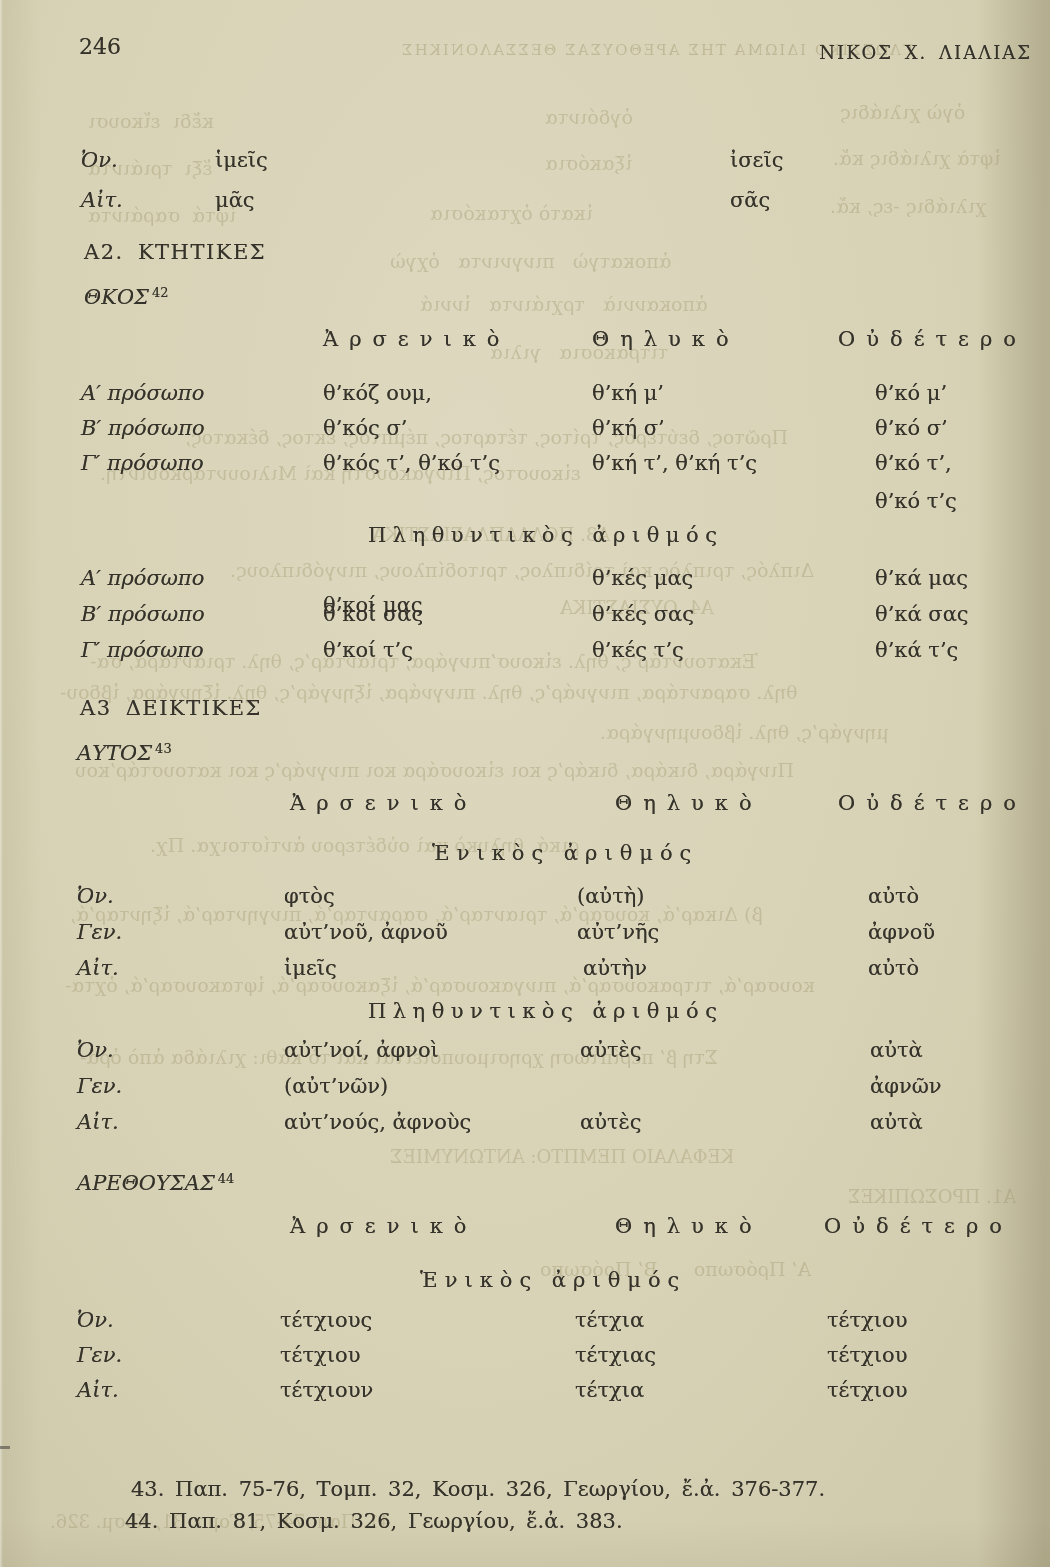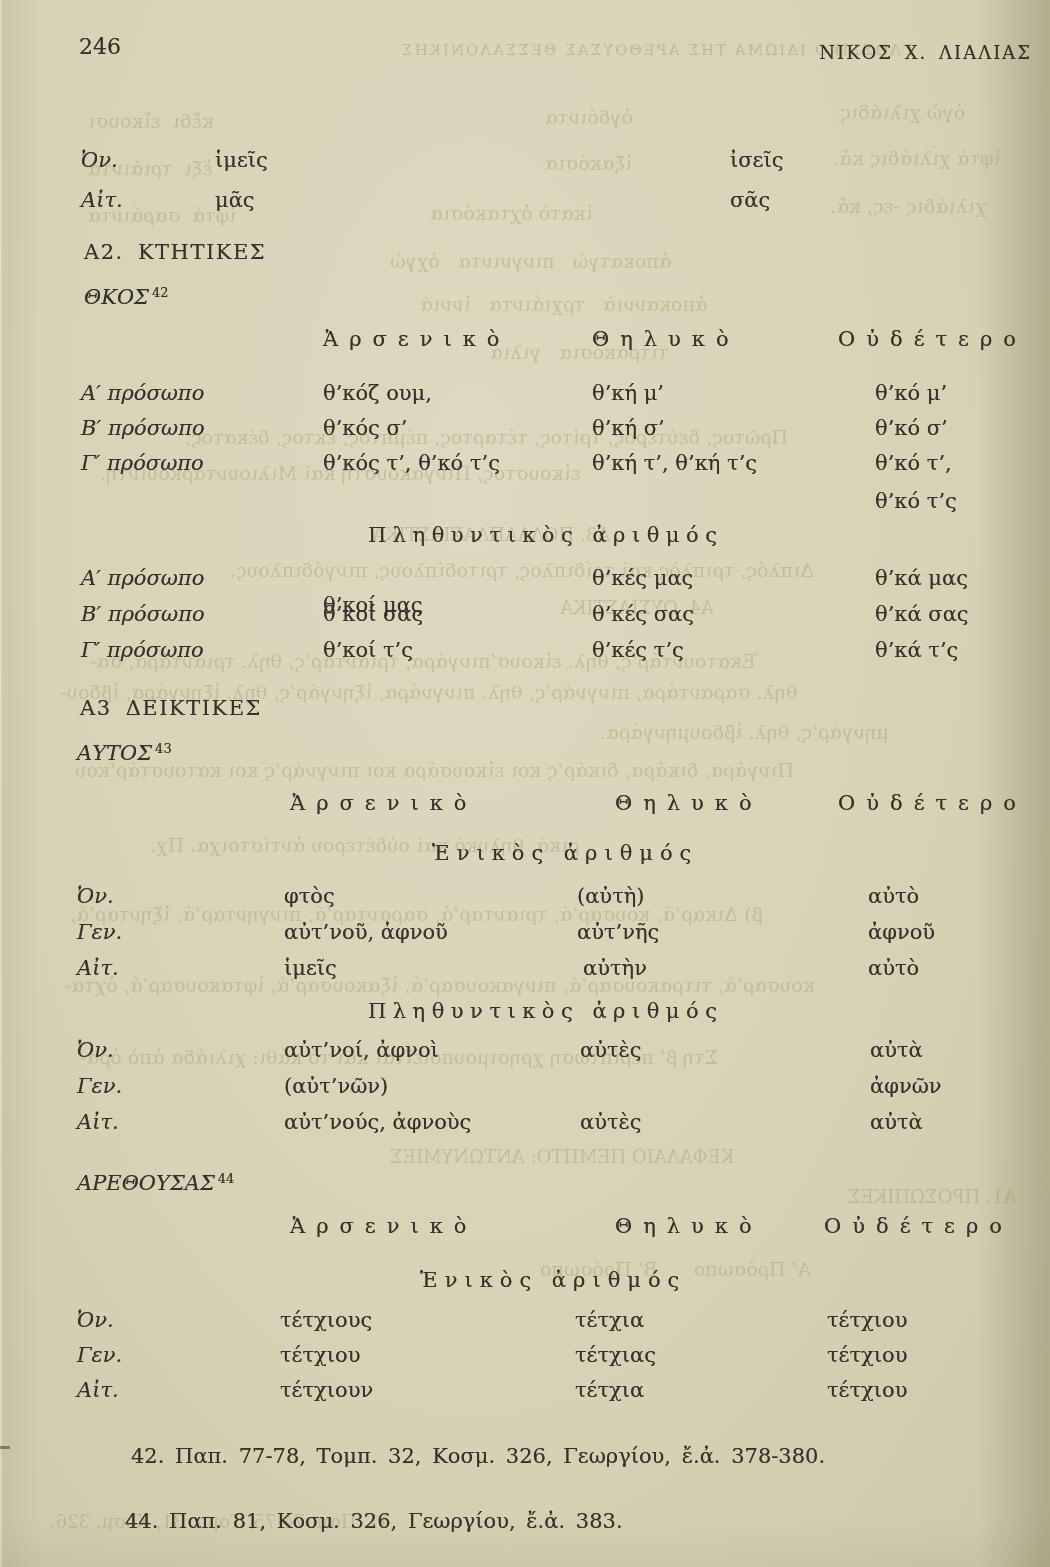--- a/index.html
+++ b/index.html
@@ -196,18 +196,18 @@
   <span class="t it" style="left:77px;top:1343px">Γεν.</span>
   <span class="t" style="left:280px;top:1343px">τέτχιου</span>
   <span class="t" style="left:575px;top:1343px">τέτχιας</span>
   <span class="t" style="left:827px;top:1343px">τέτχιου</span>
 
   <span class="t it" style="left:77px;top:1378px">Αἰτ.</span>
   <span class="t" style="left:280px;top:1378px">τέτχιουν</span>
   <span class="t" style="left:575px;top:1378px">τέτχια</span>
   <span class="t" style="left:827px;top:1378px">τέτχιου</span>
 
-  <span class="t fn" style="left:131px;top:1444px">42. Παπ. 77-78, Τομπ. 32, Κοσμ. 326, Γεωργίου, ἔ.ἀ. 378-380.</span>
+  <span class="t fn" style="left:131px;top:1477px">43. Παπ. 75-76, Τομπ. 32, Κοσμ. 326, Γεωργίου, ἔ.ἀ. 376-377.</span>
   <span class="t fn" style="left:125px;top:1509px">44. Παπ. 81, Κοσμ. 326, Γεωργίου, ἔ.ἀ. 383.</span>
 
   <div class="artifact" style="left:0;top:1446px;width:10px;height:3px"></div>
 
 </div>
 
 </body></html>

